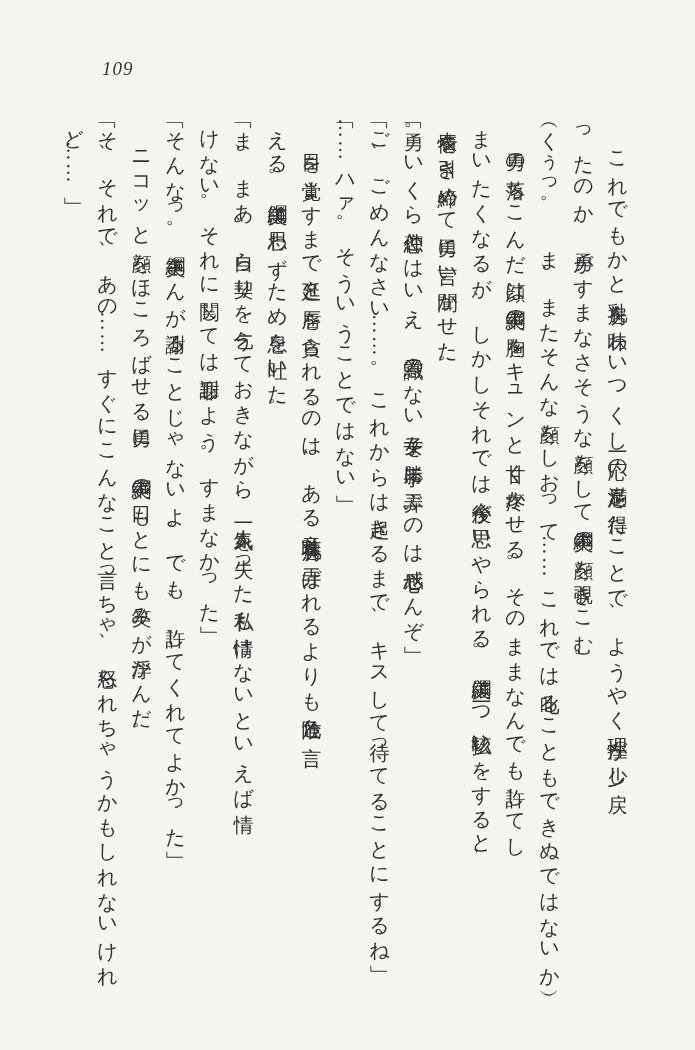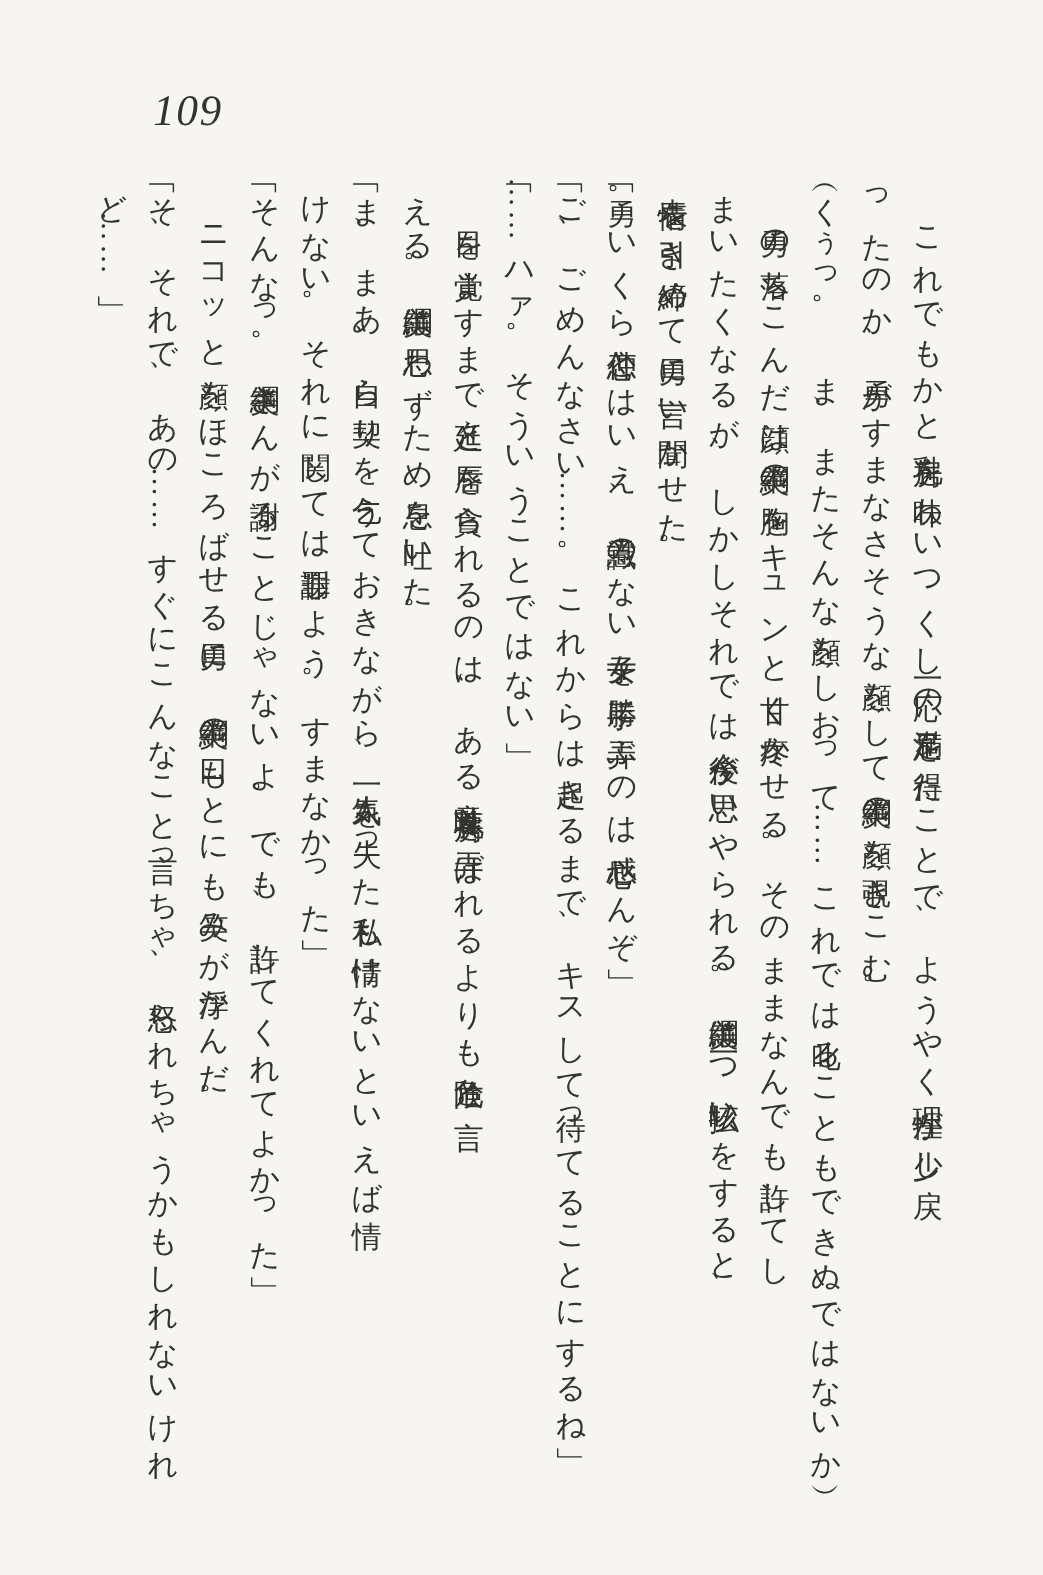--- a/index.html
+++ b/index.html
@@ -19,21 +19,21 @@
   .page {
     position: relative;
     width: 695px;
     height: 1050px;
     background: var(--paper);
   }
   .page-number {
     position: absolute;
     top: 58px;
     left: 102px;
-    font-size: 29px;
+    font-size: 19px;
     font-style: italic;
     color: var(--ink);
     letter-spacing: 1px;
   }
   .text-block {
     position: absolute;
     top: 116px;
     right: 60px;
     height: 860px;
     writing-mode: vertical-rl;

